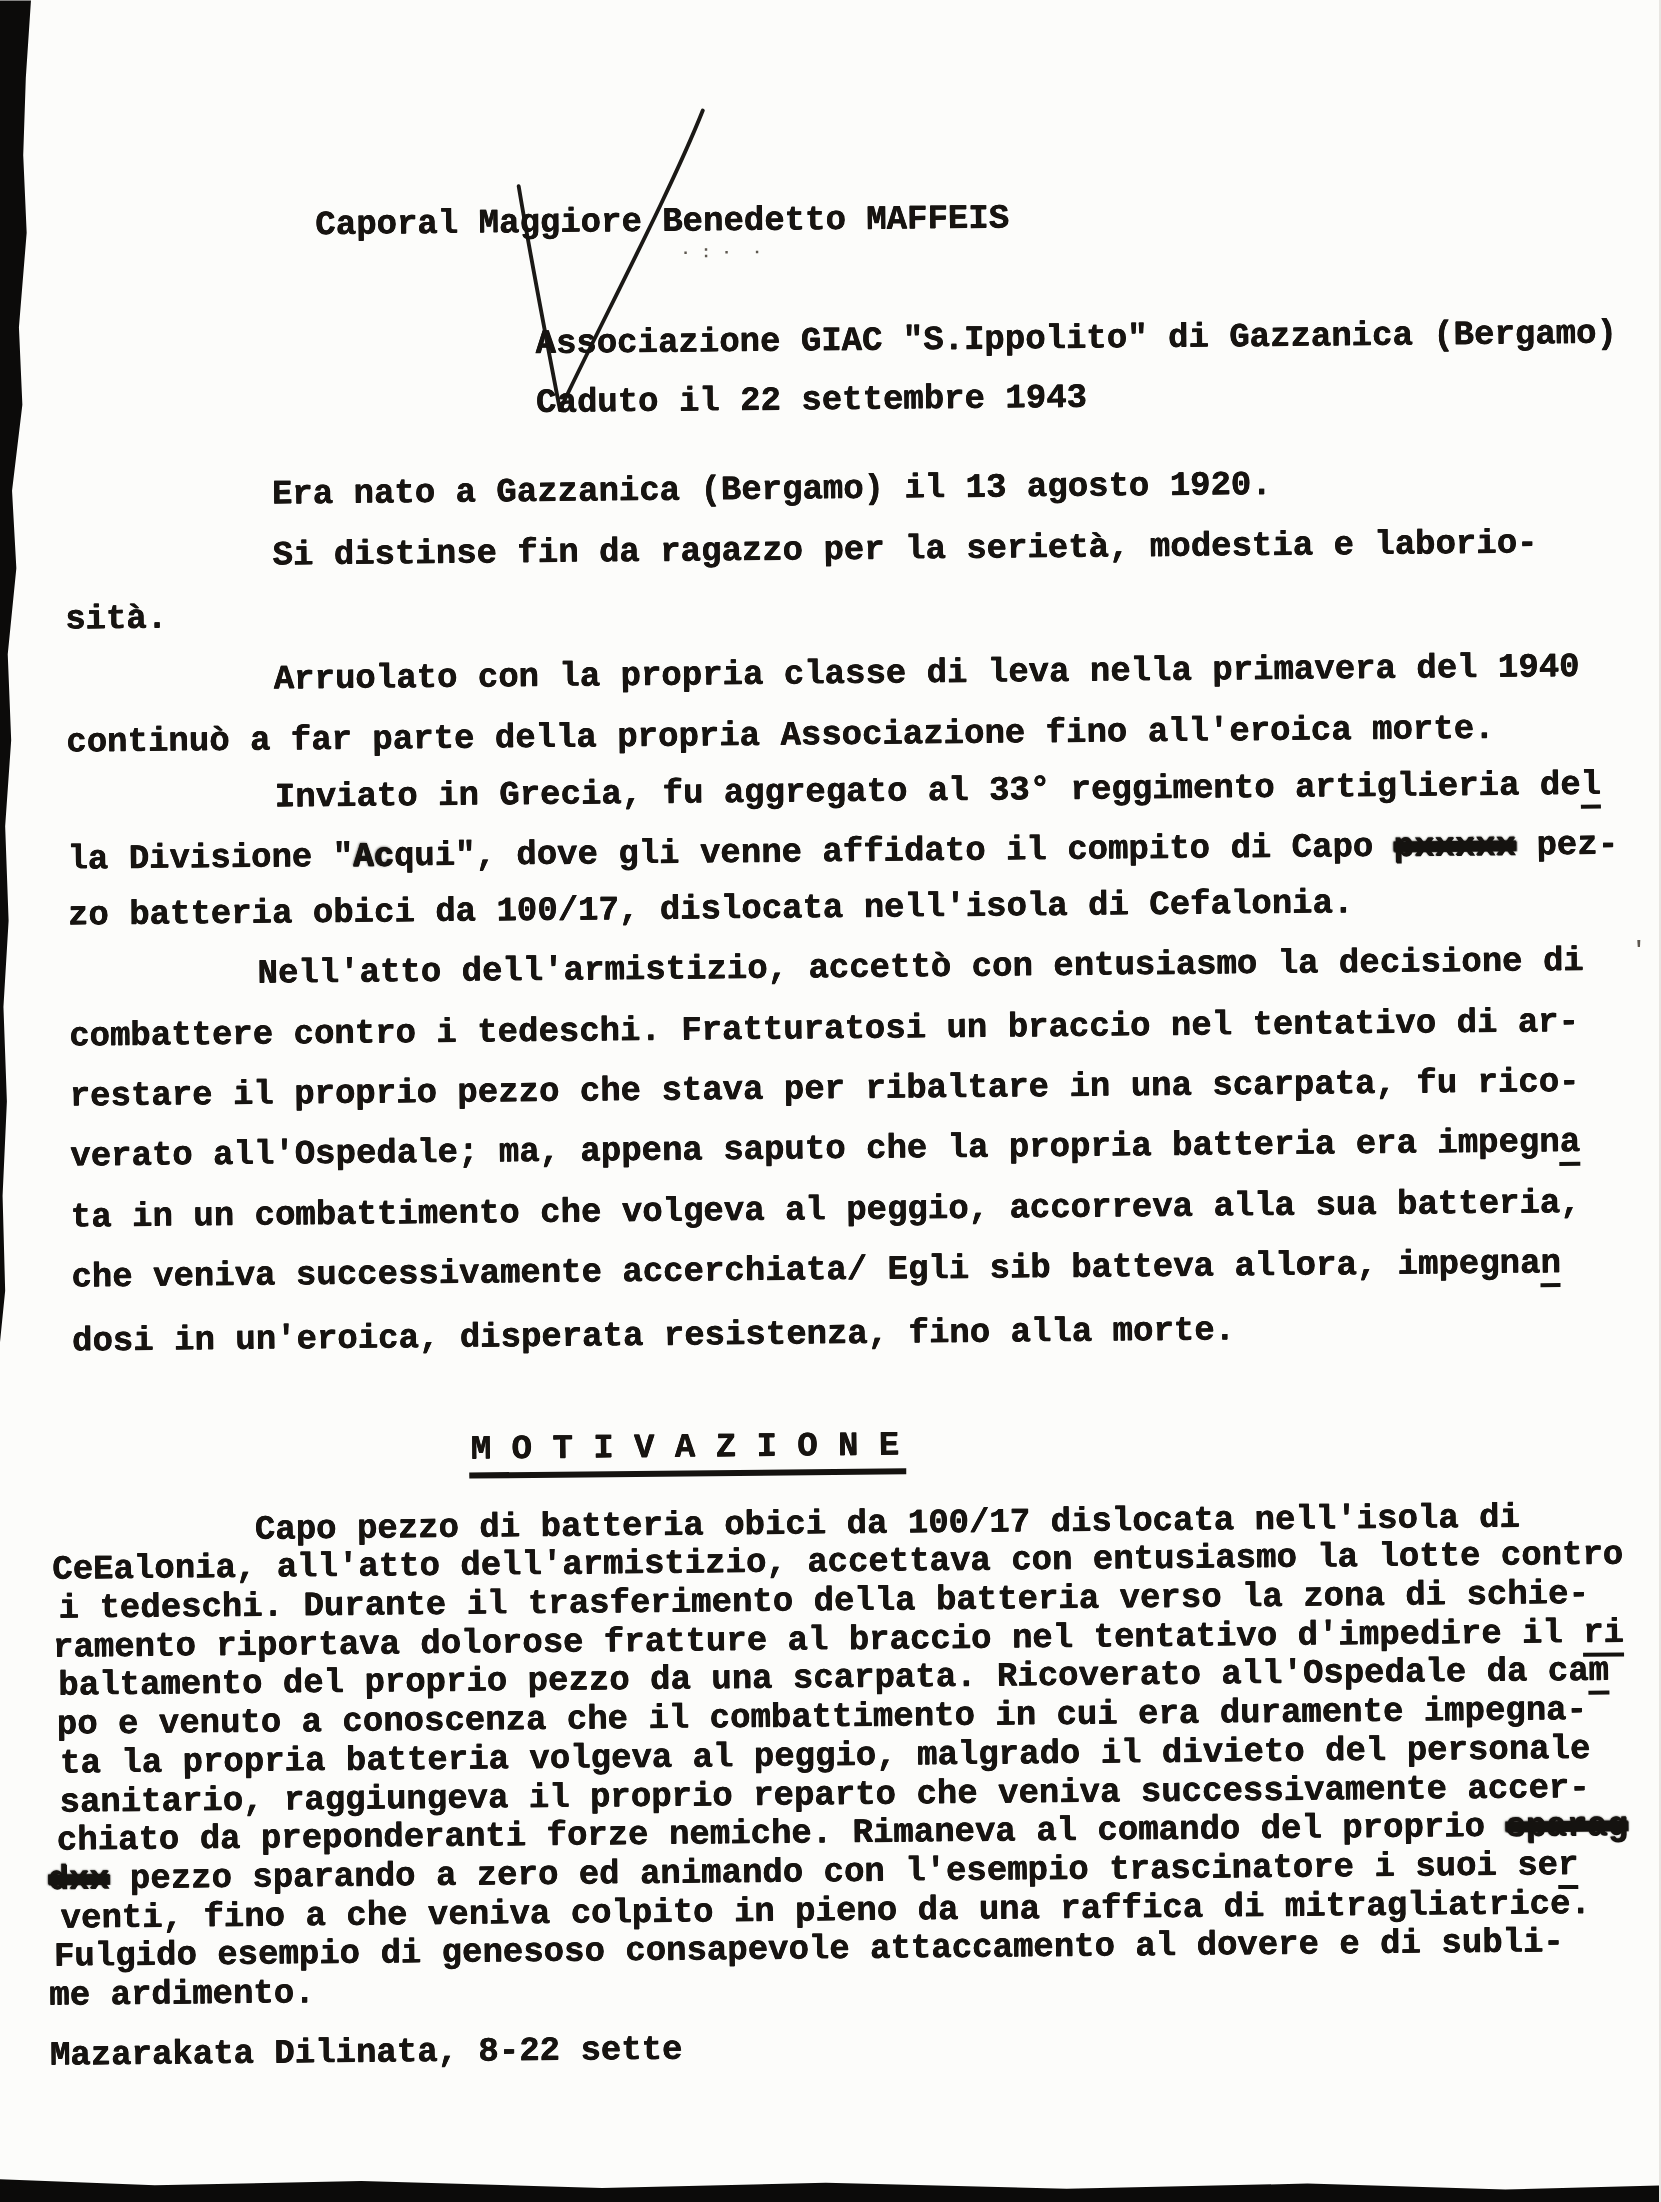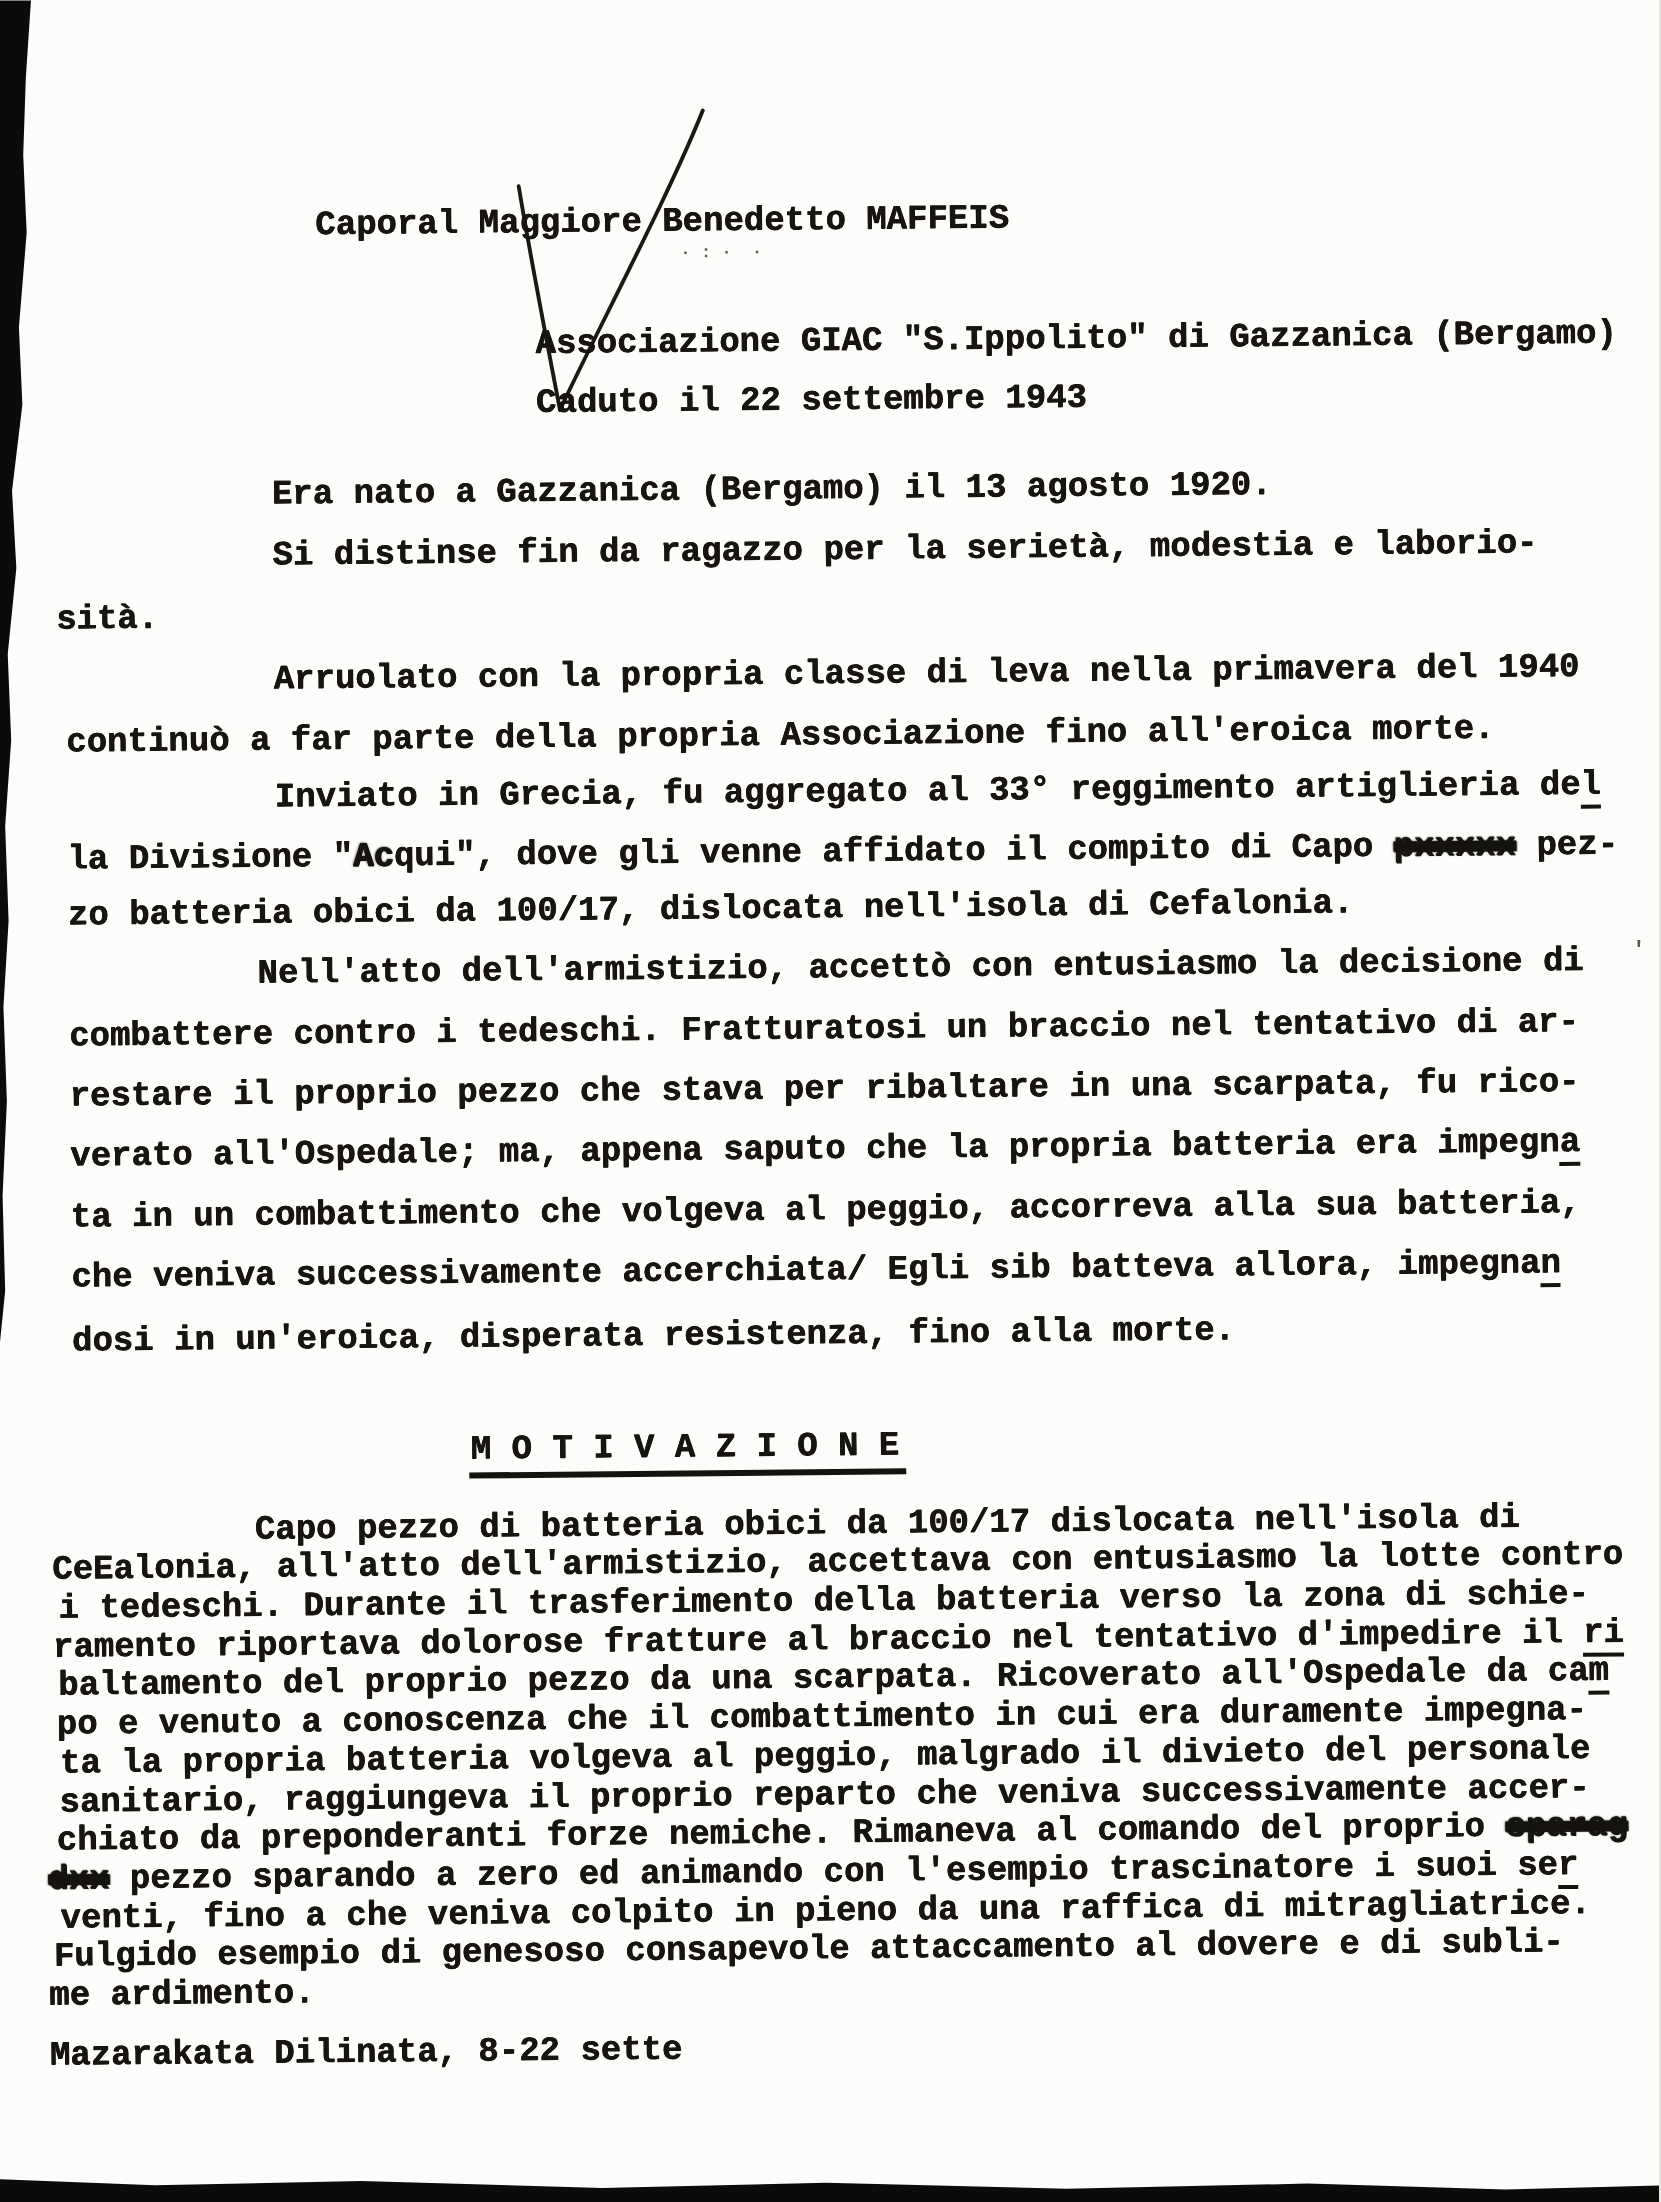--- a/index.html
+++ b/index.html
@@ -52,21 +52,21 @@
 
     <div class="line" style="left:323px;top:209px">Caporal Maggiore Benedetto MAFFEIS</div>
     <div class="line" style="left:542px;top:330px">Associazione GIAC "S.Ippolito" di Gazzanica (Bergamo)</div>
     <div class="line" style="left:542px;top:389px">Caduto il 22 settembre 1943</div>
 
     <div class="speck" style="left:688px;top:250px;font-size:17px">· : ·  ·</div>
     <div class="speck" style="left:1633px;top:953px;font-size:22.4px">'</div>
 
     <div class="line" style="left:277px;top:478px">Era nato a Gazzanica (Bergamo) il 13 agosto 1920.</div>
     <div class="line" style="left:277px;top:539px">Si distinse fin da ragazzo per la serietà, modestia e laborio-</div>
-    <div class="line" style="left:60px;top:601px">sità.</div>
+    <div class="line" style="left:69px;top:601px">sità.</div>
     <div class="line" style="left:277px;top:663px">Arruolato con la propria classe di leva nella primavera del 1940</div>
     <div class="line" style="left:69px;top:724px">continuò a far parte della propria Associazione fino all'eroica morte.</div>
 
     <div class="line" style="left:277px;top:781px"><span>Inviato in Grecia, fu aggregato al 33° reggimento artiglieria de</span><span class="uch">l</span></div>
 
     <div class="line" style="left:69px;top:841px"><span>la Divisione "</span><span class="smudge">Ac</span><span>qui", dove gli venne affidato il compito di Capo </span><span class="strike">pxxxxx</span><span> pez-</span></div>
 
     <div class="line" style="left:69px;top:897px">zo batteria obici da 100/17, dislocata nell'isola di Cefalonia.</div>
     <div class="line" style="left:258px;top:957px">Nell'atto dell'armistizio, accettò con entusiasmo la decisione di</div>
     <div class="line" style="left:69px;top:1018px">combattere contro i tedeschi. Fratturatosi un braccio nel tentativo di ar-</div>

